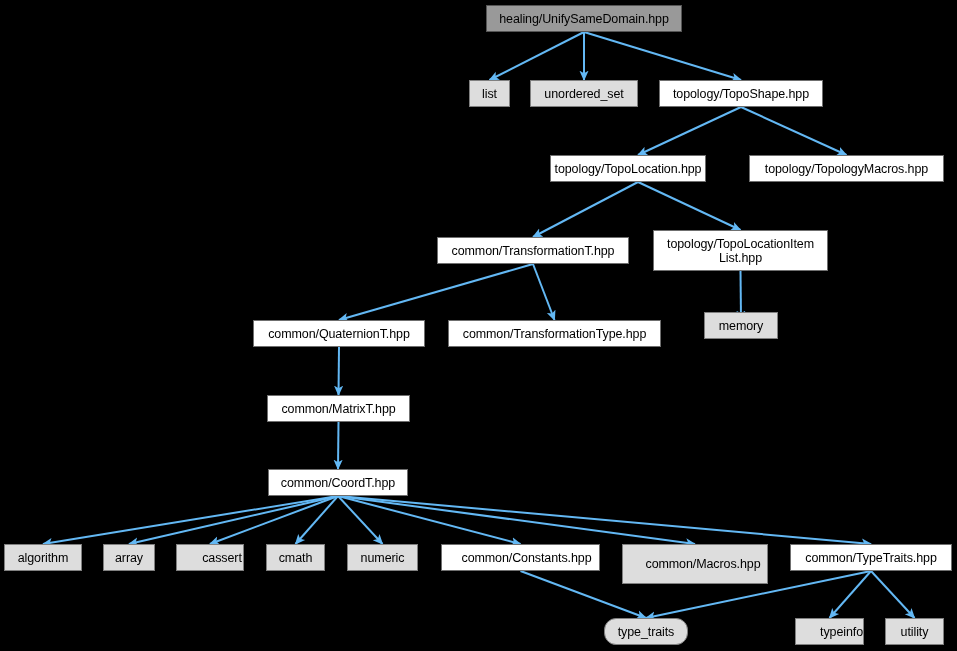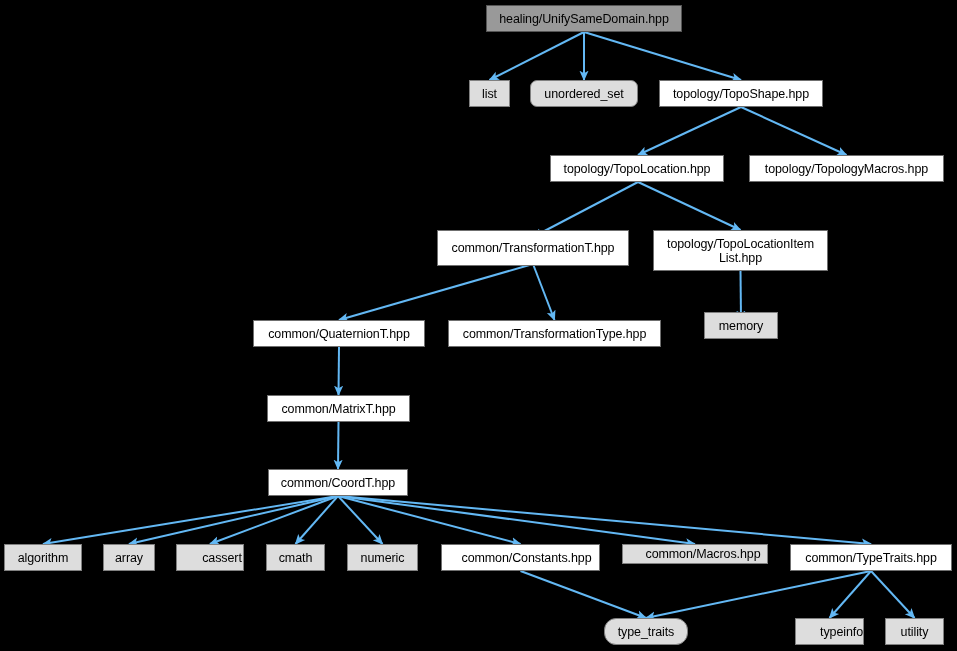--- a/index.html
+++ b/index.html
@@ -85,37 +85,37 @@
       <line x1="338" y1="496" x2="695" y2="544" stroke="#63b8f4" stroke-width="2" marker-end="url(#arrow)"></line>
       <line x1="338" y1="496" x2="871" y2="544" stroke="#63b8f4" stroke-width="2" marker-end="url(#arrow)"></line>
       <line x1="520.5" y1="571" x2="646" y2="618" stroke="#63b8f4" stroke-width="2" marker-end="url(#arrow)"></line>
       <line x1="871" y1="571" x2="646" y2="618" stroke="#63b8f4" stroke-width="2" marker-end="url(#arrow)"></line>
       <line x1="871" y1="571" x2="829.5" y2="618" stroke="#63b8f4" stroke-width="2" marker-end="url(#arrow)"></line>
       <line x1="871" y1="571" x2="914.5" y2="618" stroke="#63b8f4" stroke-width="2" marker-end="url(#arrow)"></line>
     </svg>
   <div id="node-layer">
       <div class="node fill-root" style="left: 486px; top: 5px; width: 196px; height: 27px;"><span class="node-label">healing/UnifySameDomain.hpp</span></div>
       <div class="node fill-system" style="left: 469px; top: 80px; width: 41px; height: 27px;"><span class="node-label">list</span></div>
-      <div class="node fill-system" style="left: 530px; top: 80px; width: 108px; height: 27px; border-radius: 7px;"><span class="node-label">unordered_set</span></div>
+      <div class="node fill-system" style="left: 530px; top: 80px; width: 108px; height: 27px;"><span class="node-label">unordered_set</span></div>
       <div class="node fill-project" style="left: 659px; top: 80px; width: 164px; height: 27px;"><span class="node-label">topology/TopoShape.hpp</span></div>
-      <div class="node fill-project" style="left: 550px; top: 155px; width: 174px; height: 27px;"><span class="node-label">topology/TopoLocation.hpp</span></div>
+      <div class="node fill-project" style="left: 550px; top: 155px; width: 156px; height: 27px;"><span class="node-label">topology/TopoLocation.hpp</span></div>
       <div class="node fill-project" style="left: 749px; top: 155px; width: 195px; height: 27px;"><span class="node-label">topology/TopologyMacros.hpp</span></div>
-      <div class="node fill-project" style="left: 437px; top: 230px; width: 192px; height: 36px;"><span class="node-label">common/TransformationT.hpp</span></div>
+      <div class="node fill-project" style="left: 437px; top: 237px; width: 192px; height: 27px;"><span class="node-label">common/TransformationT.hpp</span></div>
       <div class="node fill-project" style="left: 653px; top: 230px; width: 175px; height: 41px;"><span class="node-label">topology/TopoLocationItem
 List.hpp</span></div>
       <div class="node fill-project" style="left: 253px; top: 320px; width: 172px; height: 27px;"><span class="node-label">common/QuaternionT.hpp</span></div>
       <div class="node fill-project" style="left: 448px; top: 320px; width: 213px; height: 27px;"><span class="node-label">common/TransformationType.hpp</span></div>
       <div class="node fill-system" style="left: 704px; top: 312px; width: 74px; height: 27px;"><span class="node-label">memory</span></div>
       <div class="node fill-project" style="left: 267px; top: 395px; width: 143px; height: 27px;"><span class="node-label">common/MatrixT.hpp</span></div>
       <div class="node fill-project" style="left: 268px; top: 469px; width: 140px; height: 27px;"><span class="node-label">common/CoordT.hpp</span></div>
       <div class="node fill-system" style="left: 4px; top: 544px; width: 78px; height: 27px;"><span class="node-label">algorithm</span></div>
       <div class="node fill-system" style="left: 103px; top: 544px; width: 52px; height: 27px;"><span class="node-label">array</span></div>
       <div class="node fill-system" style="left: 176px; top: 544px; width: 68px; height: 27px; padding-left: 24px;"><span class="node-label">cassert</span></div>
       <div class="node fill-system" style="left: 266px; top: 544px; width: 59px; height: 27px;"><span class="node-label">cmath</span></div>
       <div class="node fill-system" style="left: 347px; top: 544px; width: 71px; height: 27px;"><span class="node-label">numeric</span></div>
       <div class="node fill-project" style="left: 441px; top: 544px; width: 159px; height: 27px; padding-left: 12px;"><span class="node-label">common/Constants.hpp</span></div>
-      <div class="node fill-system" style="left: 622px; top: 544px; width: 146px; height: 20px; padding-left: 16px;"><span class="node-label">common/Macros.hpp</span></div>
+      <div class="node fill-system" style="left: 622px; top: 544px; width: 146px; height: 40px; padding-left: 16px;"><span class="node-label">common/Macros.hpp</span></div>
       <div class="node fill-project" style="left: 790px; top: 544px; width: 162px; height: 27px;"><span class="node-label">common/TypeTraits.hpp</span></div>
       <div class="node fill-system" style="left: 604px; top: 618px; width: 84px; height: 27px; border-radius: 12px;"><span class="node-label">type_traits</span></div>
       <div class="node fill-system" style="left: 795px; top: 618px; width: 69px; height: 27px; justify-content: flex-end;"><span class="node-label">typeinfo</span></div>
       <div class="node fill-system" style="left: 885px; top: 618px; width: 59px; height: 27px;"><span class="node-label">utility</span></div>
     </div>
 </div>
 
 </body></html>

